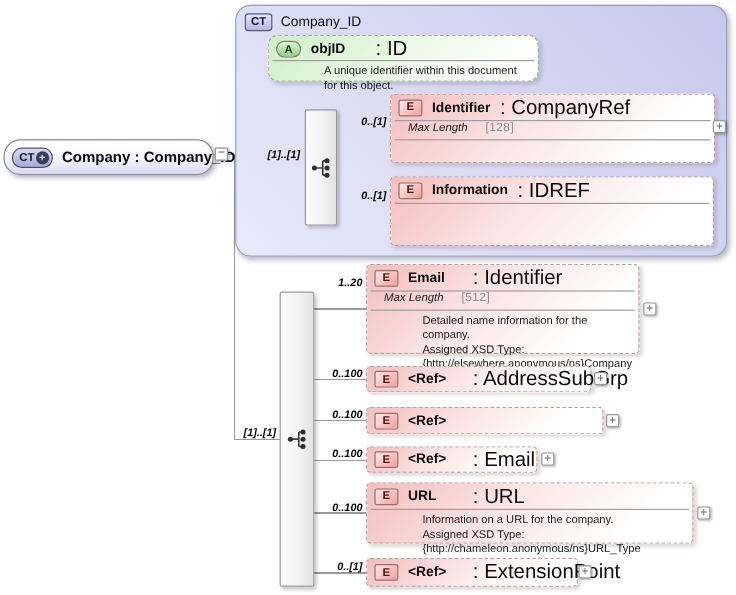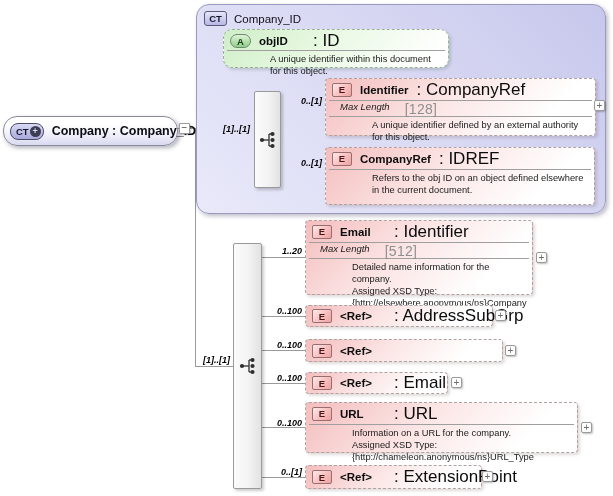--- a/index.html
+++ b/index.html
@@ -61,21 +61,21 @@
     background:linear-gradient(135deg,#cfeec8 0%,#e7f8e1 40%,#ffffff 92%);
     box-shadow:2px 2px 3px rgba(60,90,60,.2);
   }
   .trow{display:flex;align-items:center;gap:8px;padding:0 6px;height:21px;}
   .trow.slim{height:100%;}
   .ename{font-weight:bold;font-size:11.5px;min-width:46px;white-space:pre;color:#0c0c0c;}
   .etype{font-weight:normal;font-size:17px;white-space:pre;color:#0c0c0c;}
   .sep{height:1px;background:#9f9f9f;margin:0 3px;}
   .facetrow{display:flex;height:15px;padding:0 14px;}
   .facet-label{font-style:italic;font-size:9.5px;color:#1a1a1a;margin-right:15px;}
-  .facet-value{font-size:14px;color:#8f8f8f;letter-spacing:.3px;}
+  .facet-value{font-size:10px;color:#8f8f8f;letter-spacing:.3px;}
   .annot{
     font-size:9.3px;line-height:1.3;color:#1a1a1a;
     padding:2px 5px 3px 6px;white-space:pre-line;overflow-wrap:break-word;margin-left:40px;
   }
   
   .seq-bar{
     position:absolute;z-index:2;box-sizing:border-box;border:1px solid #9a9a9a;border-radius:2px;
     background:linear-gradient(90deg,#fbfbfb 0%,#f3f3f3 55%,#e2e2e2 100%);
     box-shadow:2px 2px 3px rgba(0,0,0,.2);
     display:flex;align-items:center;justify-content:center;
@@ -168,50 +168,48 @@
       <span class="badge e-badge">E</span>
       <span class="ename">Identifier</span>
       <span class="etype">: CompanyRef</span>
     </div>
     <div class="sep"></div>
     <div class="facetrow">
       <span class="facet-label">Max Length</span>
       <span class="facet-value">[128]</span>
     </div>
     <div class="sep"></div>
-    <div class="annot">A unique identifier defined by an external authority for this object.</div>
   </div>
   <div class="expand-btn" style="left:594px;top:100px">+</div>
 
   <div class="card" style="left:278px;top:158px">0..[1]</div>
   <div class="node" style="left:325px;top:147px;width:270px;height:58px">
     <div class="trow">
       <span class="badge e-badge">E</span>
-      <span class="ename">CompanyRef</span>
+      <span class="ename">Information</span>
       <span class="etype">: IDREF</span>
     </div>
     <div class="sep"></div>
-    <div class="annot">Refers to the obj ID on an object defined elsewhere in the current document.</div>
   </div>
 
   <div class="seq-bar" style="left:233px;top:243px;width:29px;height:246px">
     <svg width="20" height="18" viewBox="0 0 20 18">
       <line x1="4" y1="9" x2="11" y2="9" stroke="#3c3c3c" stroke-width="1.4"></line>
       <line x1="11" y1="3" x2="11" y2="15" stroke="#3c3c3c" stroke-width="1.4"></line>
       <line x1="11" y1="3" x2="14" y2="3" stroke="#3c3c3c" stroke-width="1.4"></line>
       <line x1="11" y1="15" x2="14" y2="15" stroke="#3c3c3c" stroke-width="1.4"></line>
       <circle cx="4" cy="9" r="2.1" fill="#2e2e2e"></circle>
       <circle cx="14.5" cy="3" r="2.1" fill="#2e2e2e"></circle>
       <circle cx="14.5" cy="9" r="2.1" fill="#2e2e2e"></circle>
       <circle cx="14.5" cy="15" r="2.1" fill="#2e2e2e"></circle>
     </svg>
   </div>
   <div class="card" style="left:186px;top:355px">[1]..[1]</div>
 
-  <div class="card" style="left:258px;top:246px">1..20</div>
+  <div class="card" style="left:258px;top:230px">1..20</div>
   <div class="node" style="left:305px;top:220px;width:228px;height:75px">
     <div class="trow">
       <span class="badge e-badge">E</span>
       <span class="ename">Email</span>
       <span class="etype">: Identifier</span>
     </div>
     <div class="sep"></div>
     <div class="facetrow">
       <span class="facet-label">Max Length</span>
       <span class="facet-value">[512]</span>

